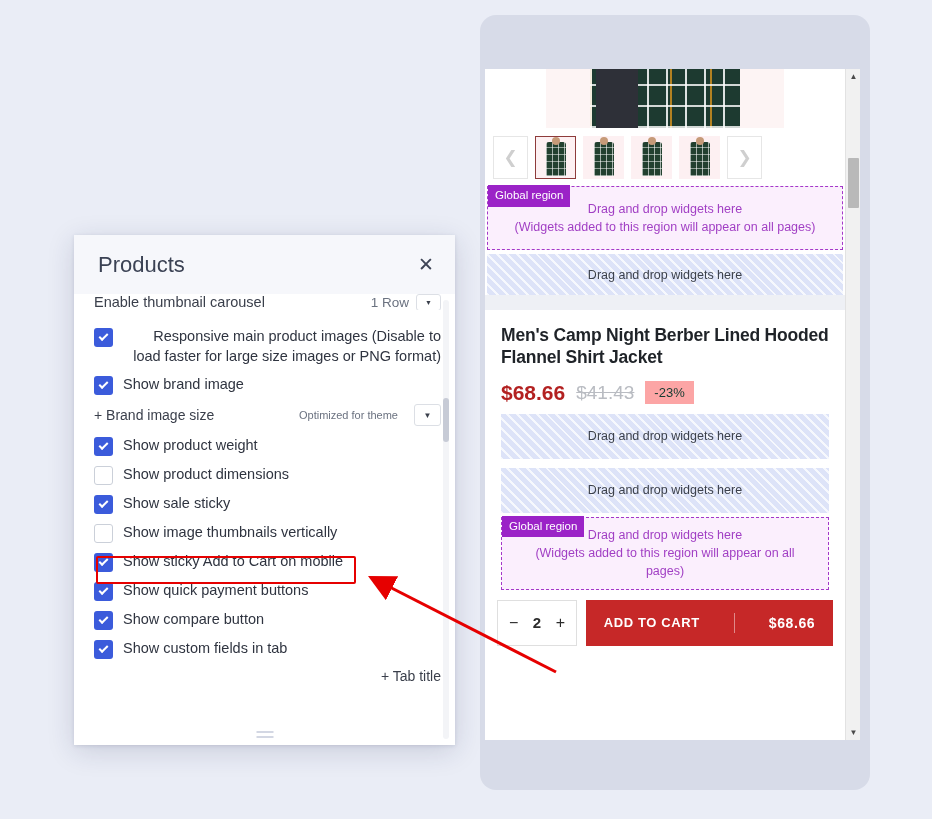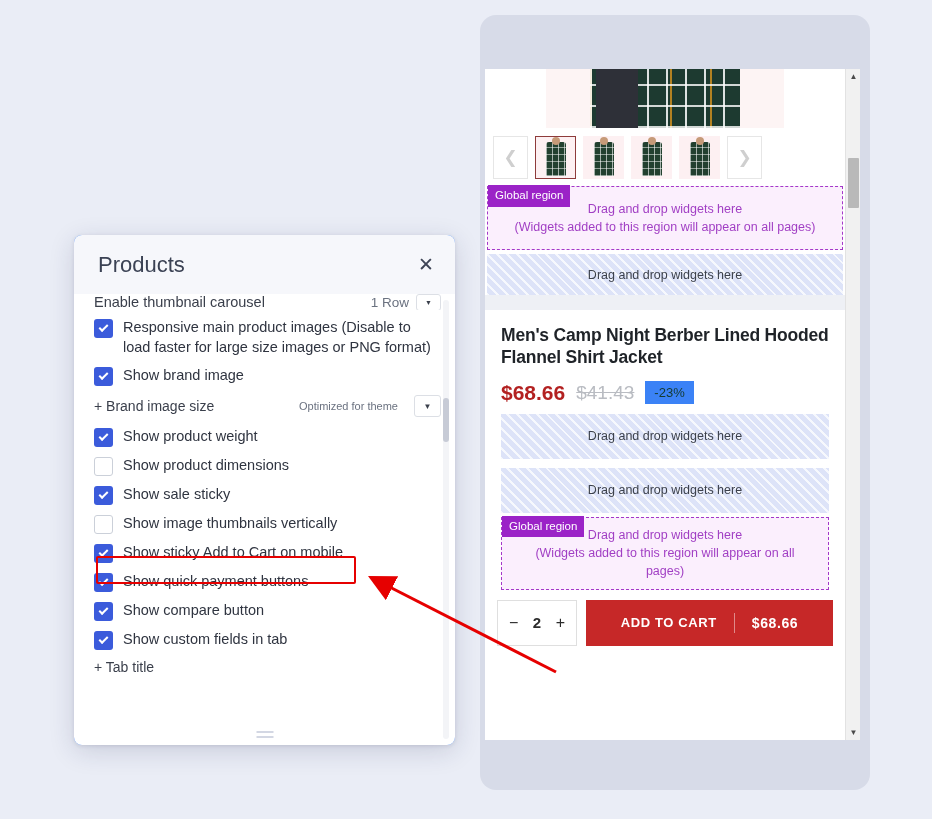--- a/index.html
+++ b/index.html
@@ -98,38 +98,38 @@
   
   .prod-info { padding: 14px 16px 0; background: #fff; }
   .prod-title {
     font-size: 17.5px; font-weight: bold; color: #1f2328; line-height: 1.28;
     letter-spacing: -.2px;
   }
   .price-row { display: flex; align-items: center; gap: 11px; margin-top: 12px; }
   .price-now { font-size: 21px; font-weight: bold; color: #b32121; }
   .price-was { font-size: 19px; color: #b9bcc2; text-decoration: line-through; }
   .sale-badge {
-    background: #3b82f6; color: #143a30; font-size: 13px; padding: 4px 9px;
+    background: #fca5a5; color: #143a30; font-size: 13px; padding: 4px 9px;
     font-weight: 500;
   }
 
   
   .sticky-cart {
     display: flex; align-items: stretch; gap: 9px; padding: 10px 12px 6px; background: #fff;
   }
   .qty {
     width: 80px; border: 1px solid #dfdfdf; background: #fff;
     display: flex; align-items: center; justify-content: space-between;
     padding: 0 11px; height: 46px;
   }
   .qty span { font-size: 16px; color: #2c2c2c; }
   .qty .qty-val { font-weight: bold; font-size: 15px; }
   .atc-btn {
     flex: 1; background: #c62828; color: #fff; height: 46px;
-    display: flex; align-items: center; justify-content: center; gap: 17px;
+    display: flex; align-items: center; justify-content: center; gap: 34px;
     font-size: 13px; letter-spacing: .6px; font-weight: bold;
   }
   .atc-sep { width: 1px; height: 20px; background: rgba(255,255,255,.45); }
   .atc-price { font-weight: bold; font-size: 14px; }
 
   
   .pv-scroll {
     position: absolute; right: 0; top: 0; width: 15px; height: 671px;
     background: #f1f1f1; border-left: 1px solid #e2e2e2;
   }
@@ -139,38 +139,39 @@
   }
   .pv-arrow.bot { position: absolute; bottom: 0; left: 0; }
   .pv-thumbbar {
     position: absolute; left: 2px; top: 89px; width: 11px; height: 50px;
     background: #b9b9b9; border-radius: 1px;
   }
 
   
   .modal {
     position: absolute; left: 74px; top: 235px; width: 381px; height: 510px;
-    background: #3b82f6; border-radius: 8px;
+    background: #3b82f6; border-radius: 0;
     box-shadow: 0 6px 26px rgba(30,40,80,.16), 0 1px 4px rgba(30,40,80,.12);
     overflow: hidden;
+    text-align: right;
   }
   .modal-header {
     height: 59px; background: #f6f7fb; display: flex; align-items: center;
     justify-content: space-between; padding: 0 21px 0 24px;
   }
   .modal-title { font-size: 22px; color: #3b4254; }
   .close-x { font-size: 19px; color: #3d4355; line-height: 1; }
   .modal-body {
     position: relative; height: 451px; background: #fff; overflow: hidden;
   }
   .scroll-area { padding: 0 14px 0 20px; height: 100%; }
   .clipped-row {
     display: flex; align-items: center; justify-content: space-between;
     height: 16px; overflow: hidden; color: #3a3f4b; font-size: 14.5px;
-    margin-bottom: 8px;
+    margin-bottom: 17px;
   }
   .clipped-row .sel-val { color: #6b7280; font-size: 13.5px; }
   .sel-box {
     width: 25px; height: 17px; border: 1px solid #dcdfe5; border-radius: 3px;
     display: flex; align-items: center; justify-content: center;
     font-size: 7px; color: #3a3f4b; background: #fff;
   }
   .cb-row { display: flex; align-items: flex-start; gap: 10px; margin-bottom: 9px; }
   .cb {
     width: 19px; height: 19px; border-radius: 3px; flex: none; margin-top: 1px;

